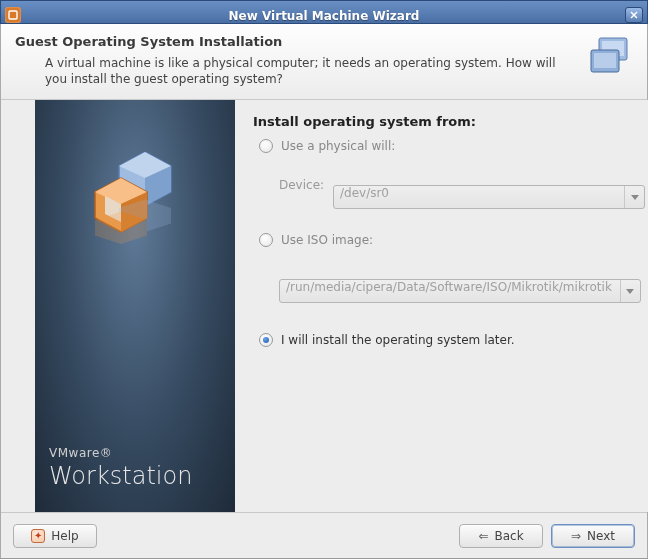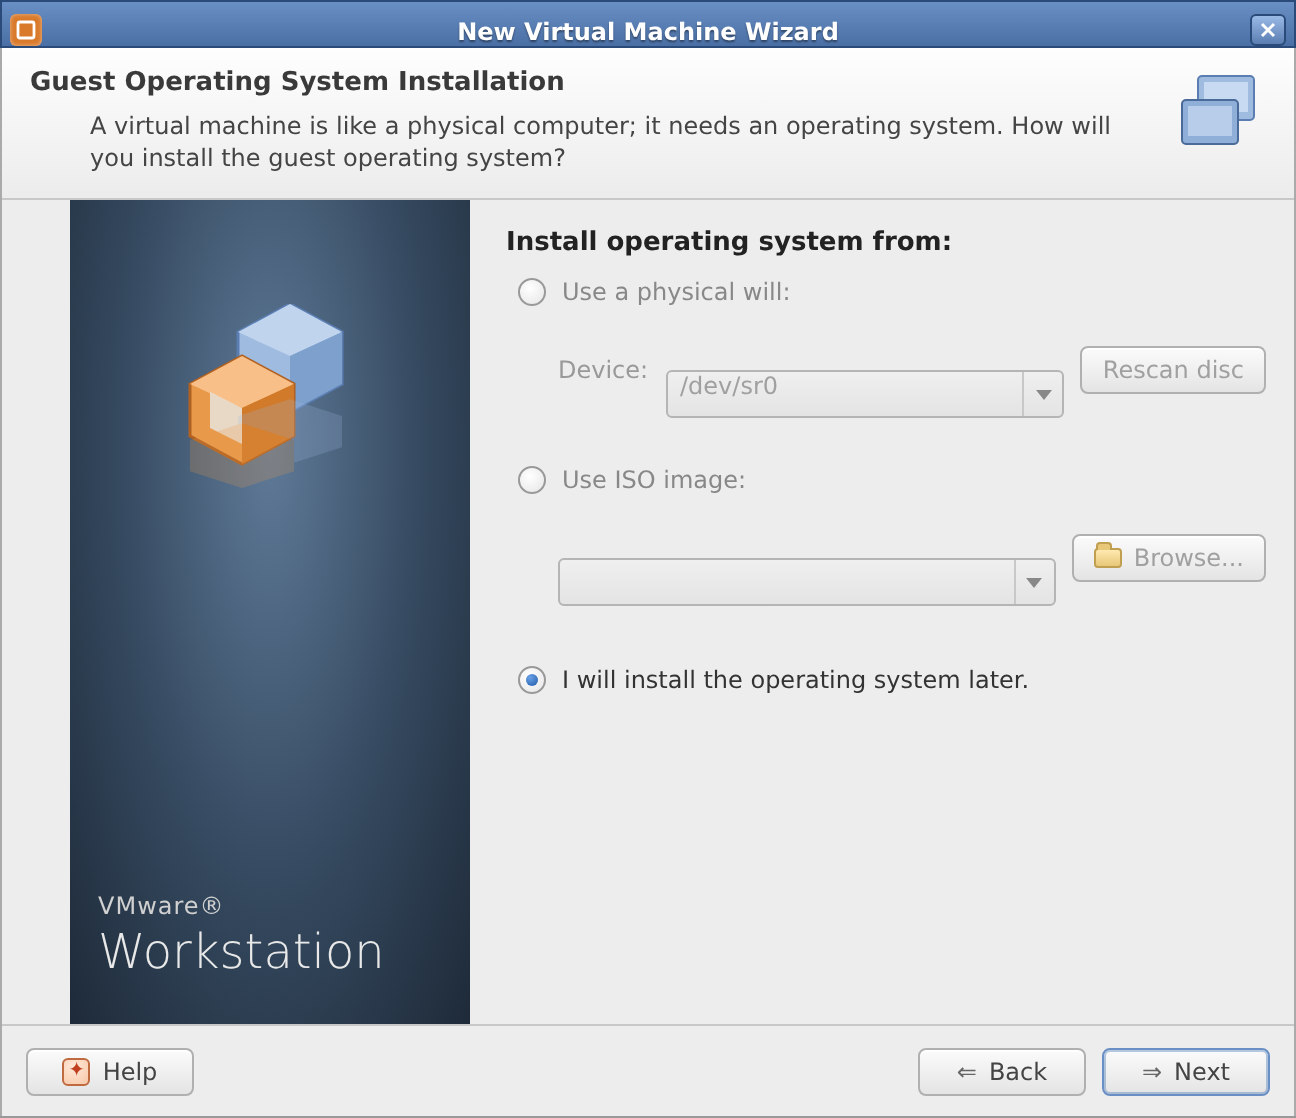--- a/index.html
+++ b/index.html
@@ -363,20 +363,21 @@
         </div>
       </div>
 
       <div class="option-block">
         <div class="radio-row disabled">
           <div class="radio"></div>
           <span>Use ISO image:</span>
         </div>
         <div class="sub-controls">
           <div class="combo disabled" style="flex:1">
+            <span class="combo-text">/run/media/cipera/Data/Software/ISO/Mikrotik/mikrotik</span>
             <span class="chev">
               <svg viewBox="0 0 8 8">
                   <polygon points="0,2 8,2 4,7"></polygon>
                 </svg>
             </span>
           </div>
           <div class="btn disabled">
             <span class="folder-icon"></span>
             <span>Browse...</span>
           </div>

